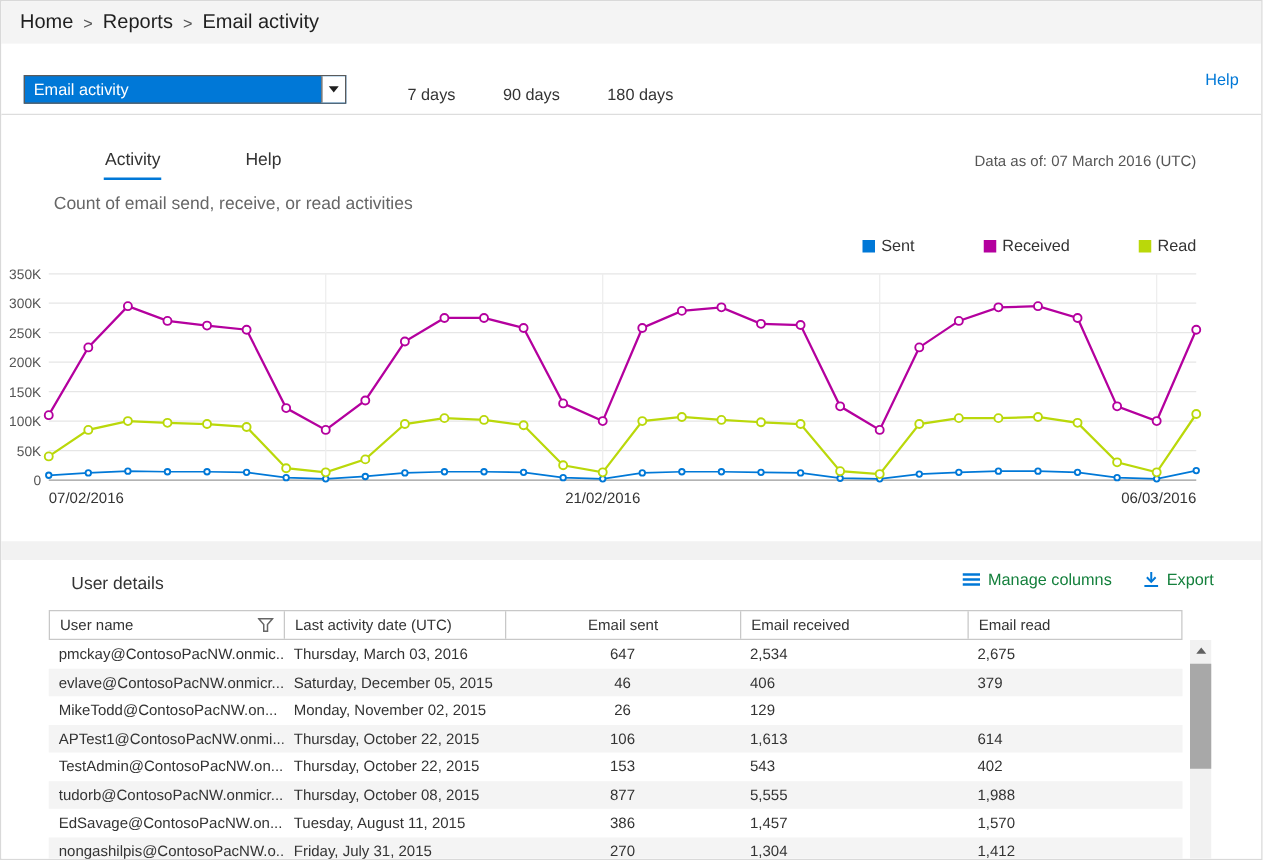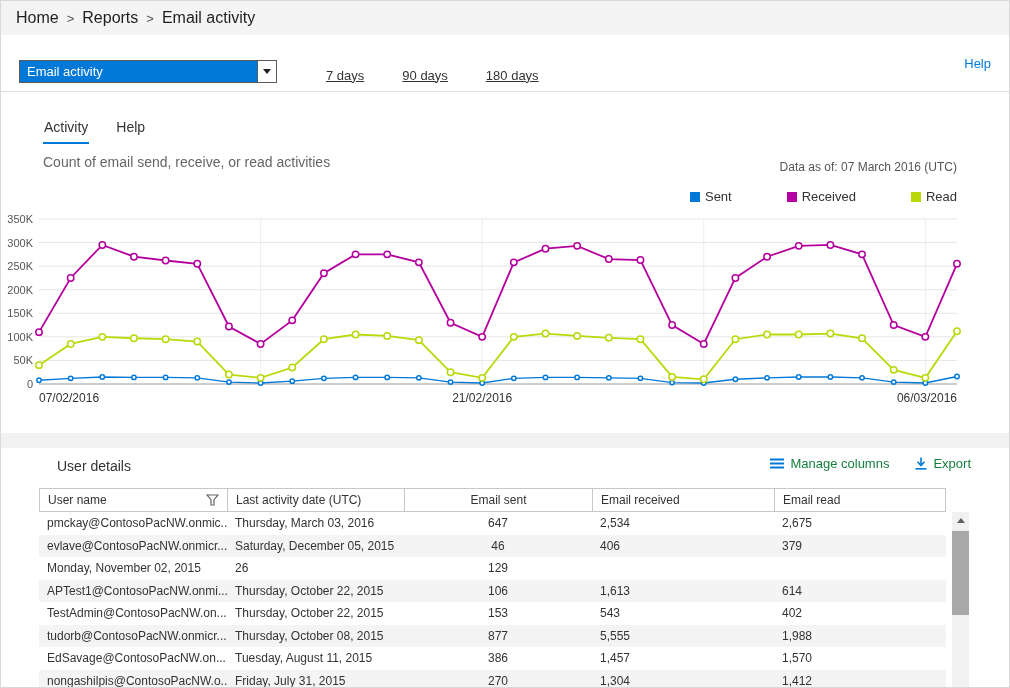--- a/index.html
+++ b/index.html
@@ -9,29 +9,29 @@
   .breadcrumb-bar{position:absolute;top:0;left:0;right:0;height:34px;background:#f4f4f4;display:flex;align-items:center;padding:0 15px;font-size:16px;color:#1f1f1f;}
   .breadcrumb-item{cursor:pointer;}
   .breadcrumb-sep{margin:0 8px;color:#555;font-size:13px;}
 
   .toolbar{position:absolute;top:34px;left:0;right:0;height:57px;background:#fff;border-bottom:1px solid #ddd;}
   .select{position:absolute;left:18px;top:25px;width:258px;height:23px;border:1px solid #5a5a5a;background:#0078d7;color:#fff;display:flex;align-items:stretch;font-size:13px;cursor:pointer;}
   .select-text{flex:1;display:flex;align-items:center;padding-left:7px;white-space:nowrap;overflow:hidden;}
   .select-arrow-box{width:19px;background:#fff;border-left:1px solid #5a5a5a;display:flex;align-items:center;justify-content:center;}
   .caret{width:0;height:0;border-left:4px solid transparent;border-right:4px solid transparent;border-top:5px solid #1f1f1f;}
   .range-tabs{position:absolute;left:306px;top:23px;height:34px;display:flex;}
-  .range-tab{padding:0 19px;display:flex;align-items:center;font-size:13px;color:#333;cursor:pointer;text-decoration:underline;}
+  .range-tab{padding:0 19px;display:flex;align-items:center;font-size:13px;color:#333;cursor:pointer;}
   .range-tab.selected{background:#eaeaea;}
   .help-link{position:absolute;right:18px;top:0;height:100%;display:flex;align-items:center;color:#0078d7;font-size:13px;cursor:pointer;}
 
   .report-section{position:absolute;top:92px;left:0;right:0;height:340px;background:#fff;}
   .report-tabs{position:absolute;left:42px;top:26px;display:flex;gap:26px;font-size:14px;}
-  .report-tab{color:#333;padding:0 1px 7px;cursor:pointer;border-bottom:2px solid transparent;}
+  .report-tab{color:#333;padding:0 1px 7px;cursor:pointer;border-bottom:2px solid transparent;margin-left:40px;}
   .report-tab.selected{border-bottom-color:#0078d7;}
-  .data-as-of{position:absolute;right:52px;top:29px;font-size:12px;color:#555;margin-top:38px;}
+  .data-as-of{position:absolute;right:52px;top:29px;font-size:12px;color:#555;}
   .chart-subtitle{position:absolute;left:42px;top:61px;font-size:14px;color:#666;}
   .legend{position:absolute;right:52px;top:96px;display:flex;gap:16px;font-size:13px;color:#333;}
   .legend-item{display:flex;align-items:center;padding-left:39px;}
   .legend-swatch{width:10px;height:10px;margin-right:5px;display:inline-block;}
   .chart{position:absolute;left:0;top:110px;}
 
   .divider-band{position:absolute;top:432px;left:0;right:0;height:15px;background:#f2f2f2;}
 
   .table-section{position:absolute;top:447px;left:0;right:0;bottom:0;background:#fff;}
   .table-title{position:absolute;left:56px;top:10px;font-size:14px;color:#333;}
@@ -281,20 +281,21 @@
             <div class="td">2,675</div>
           </div>
           <div class="tr tr-alt">
             <div class="td">evlave@ContosoPacNW.onmicr...</div>
             <div class="td">Saturday, December 05, 2015</div>
             <div class="td">46</div>
             <div class="td">406</div>
             <div class="td">379</div>
           </div>
           <div class="tr">
+            <div class="td">MikeTodd@ContosoPacNW.on...</div>
             <div class="td">Monday, November 02, 2015</div>
             <div class="td">26</div>
             <div class="td">129</div>
           </div>
           <div class="tr tr-alt">
             <div class="td">APTest1@ContosoPacNW.onmi...</div>
             <div class="td">Thursday, October 22, 2015</div>
             <div class="td">106</div>
             <div class="td">1,613</div>
             <div class="td">614</div>

